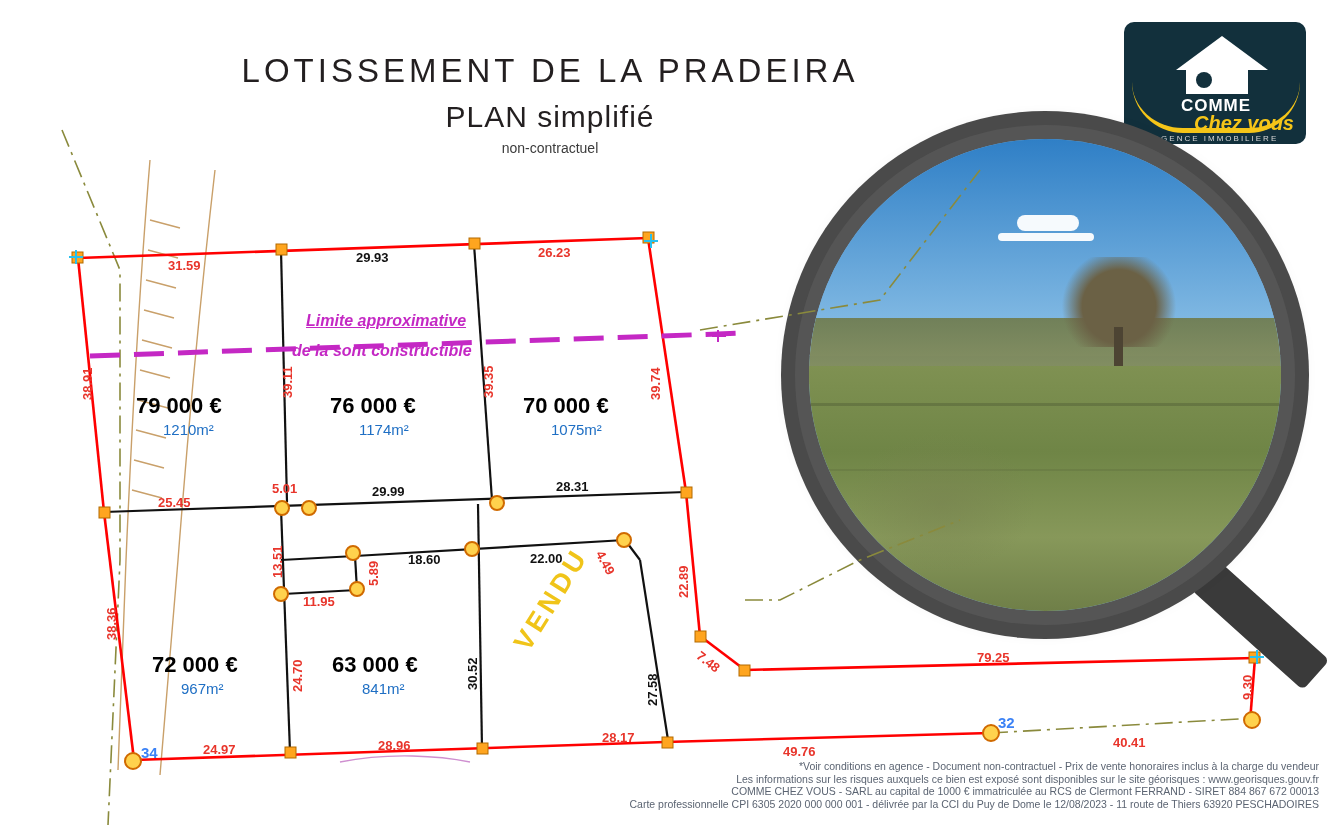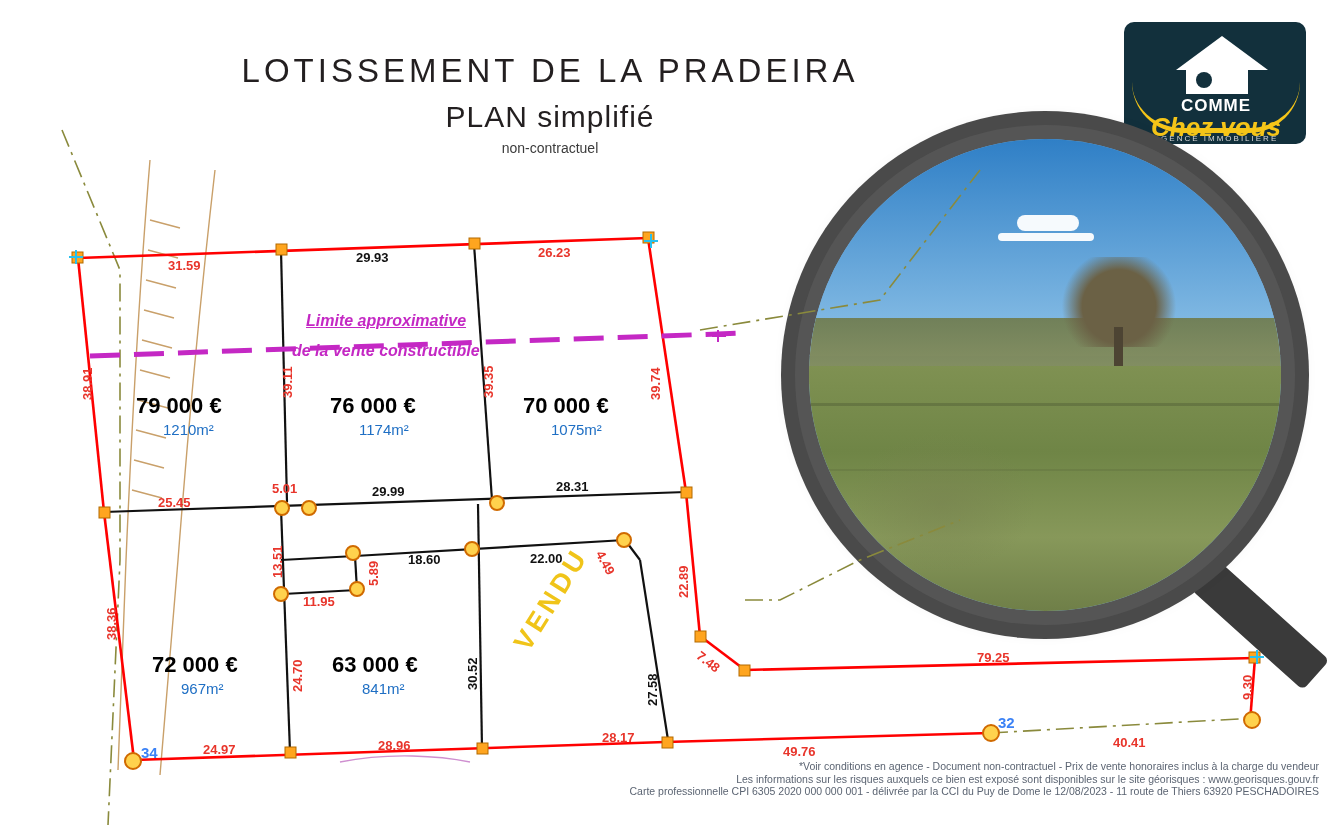--- a/index.html
+++ b/index.html
@@ -43,22 +43,22 @@
   }
   #logo .swoosh{
     position:absolute;left:8px;top:60px;width:168px;height:46px;
     border-bottom:5px solid #f5c518;border-radius:0 0 90px 90px;
   }
   #logo .comme{
     position:absolute;left:14px;top:74px;width:156px;text-align:center;
     color:#ffffff;font-size:17px;font-weight:bold;letter-spacing:1px;
   }
   #logo .chez{
-    position:absolute;left:14px;top:90px;width:156px;text-align:center;
-    color:#f5c518;font-size:26px;font-style:italic;font-weight:bold;
+    position:absolute;left:14px;top:90px;width:156px;text-align:right;
+    color:#f5c518;font-size:20px;font-style:italic;font-weight:bold;
   }
   #logo .agence{
     position:absolute;left:14px;top:112px;width:156px;text-align:center;
     color:#d8d8d8;font-size:8px;letter-spacing:2px;
   }
 
   
   #loupe-handle{
     left:1218px;top:560px;width:150px;height:40px;background:#3a3a3a;
     transform:rotate(42deg);transform-origin:0 0;border-radius:6px;
@@ -226,21 +226,21 @@
       <circle cx="991" cy="733" r="8" fill="#ffd24d" stroke="#d06a00" stroke-width="2"></circle>
       <circle cx="1252" cy="720" r="8" fill="#ffd24d" stroke="#d06a00" stroke-width="2"></circle>
       <path d="M76,250 l0,14 M69,257 l14,0" stroke="#27c0ee" stroke-width="2"></path>
       <path d="M651,234 l0,14 M644,241 l14,0" stroke="#27c0ee" stroke-width="2"></path>
       <path d="M718,330 l0,12 M712,336 l14,0" stroke="#c428c4" stroke-width="2"></path>
       <path d="M1257,650 l0,14 M1250,657 l14,0" stroke="#27c0ee" stroke-width="2"></path>
     </g>
   </svg>
 
   <div class="abs zone-txt" style="left:306px;top:312px;text-decoration:underline;">Limite approximative</div>
-  <div class="abs zone-txt" style="left:292px;top:342px;">de la vente constructible</div>
+  <div class="abs zone-txt" style="left:292px;top:342px;">de la sont constructible</div>
 
   <div class="abs price" style="left:136px;top:393px;">79 000 €</div>
   <div class="abs area" style="left:163px;top:421px;">1210m²</div>
 
   <div class="abs price" style="left:330px;top:393px;">76 000 €</div>
   <div class="abs area" style="left:359px;top:421px;">1174m²</div>
 
   <div class="abs price" style="left:523px;top:393px;">70 000 €</div>
   <div class="abs area" style="left:551px;top:421px;">1075m²</div>
 
@@ -288,16 +288,17 @@
   <div class="abs m" style="left:977px;top:650px;">79.25</div>
   <div class="abs m" style="left:1113px;top:735px;">40.41</div>
   <div class="abs m rot90" style="left:1240px;top:700px;">9.30</div>
 
   <div class="abs pt-num" style="left:141px;top:744px;">34</div>
   <div class="abs pt-num" style="left:998px;top:714px;">32</div>
 
   <div class="abs" id="footer">
     <div>*Voir conditions en agence - Document non-contractuel - Prix de vente honoraires inclus à la charge du vendeur</div>
     <div>Les informations sur les risques auxquels ce bien est exposé sont disponibles sur le site géorisques : www.georisques.gouv.fr</div>
+    <div>COMME CHEZ VOUS - SARL au capital de 1000 € immatriculée au RCS de Clermont FERRAND - SIRET 884 867 672 00013</div>
     <div>Carte professionnelle  CPI 6305 2020 000 000 001 -  délivrée par la CCI du Puy de Dome le 12/08/2023 - 11 route de Thiers 63920 PESCHADOIRES</div>
   </div>
 
 </div>
 
 </body></html>

